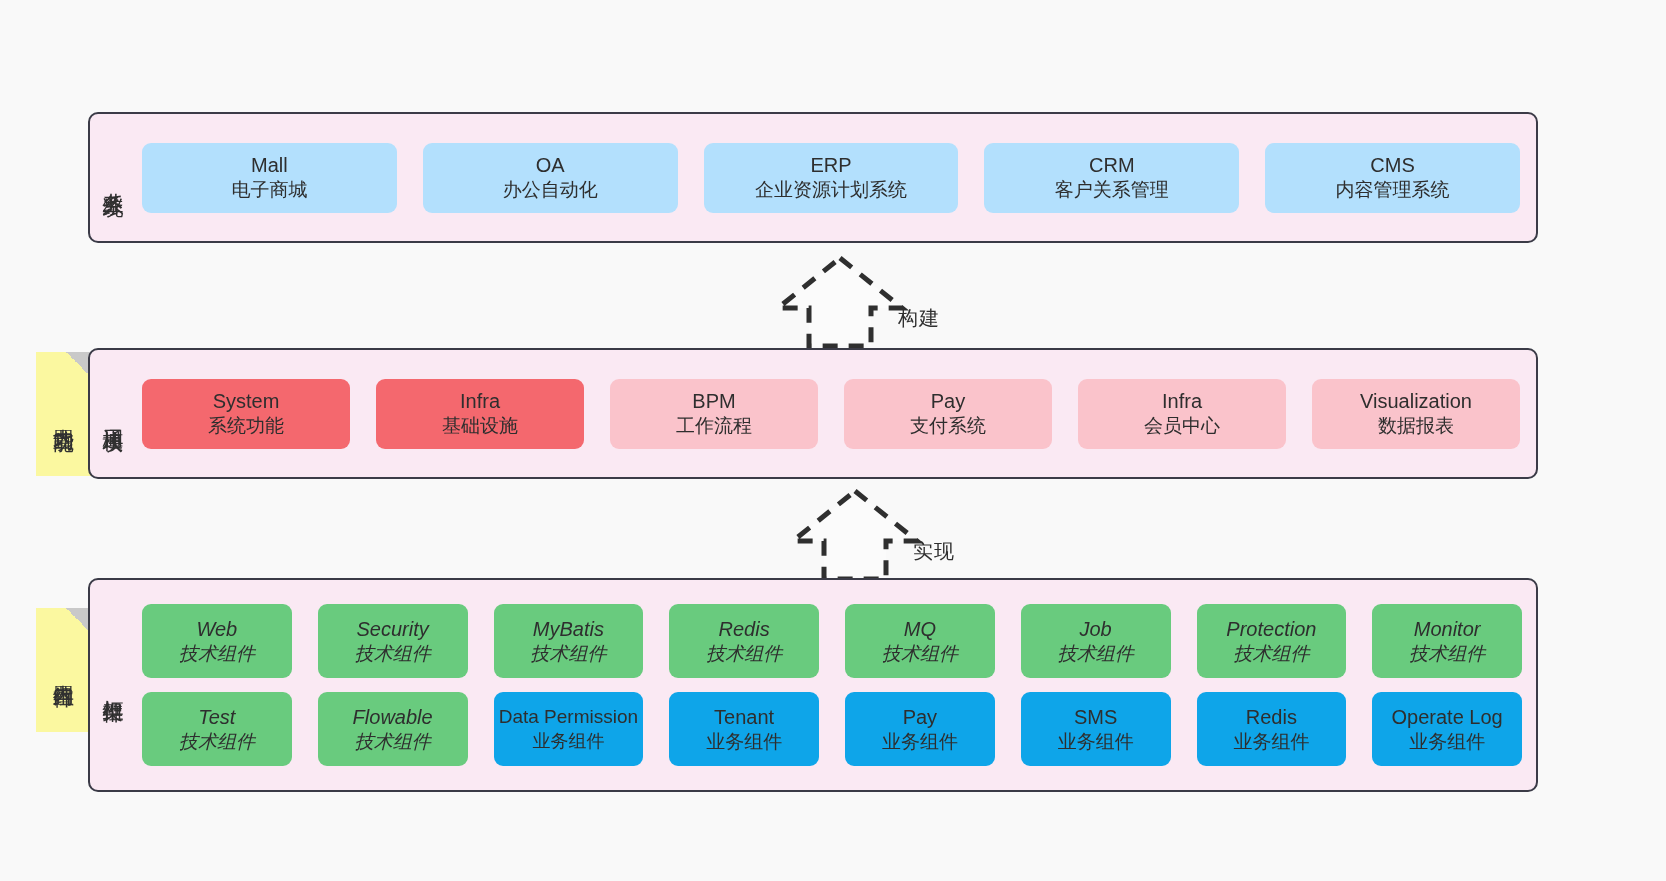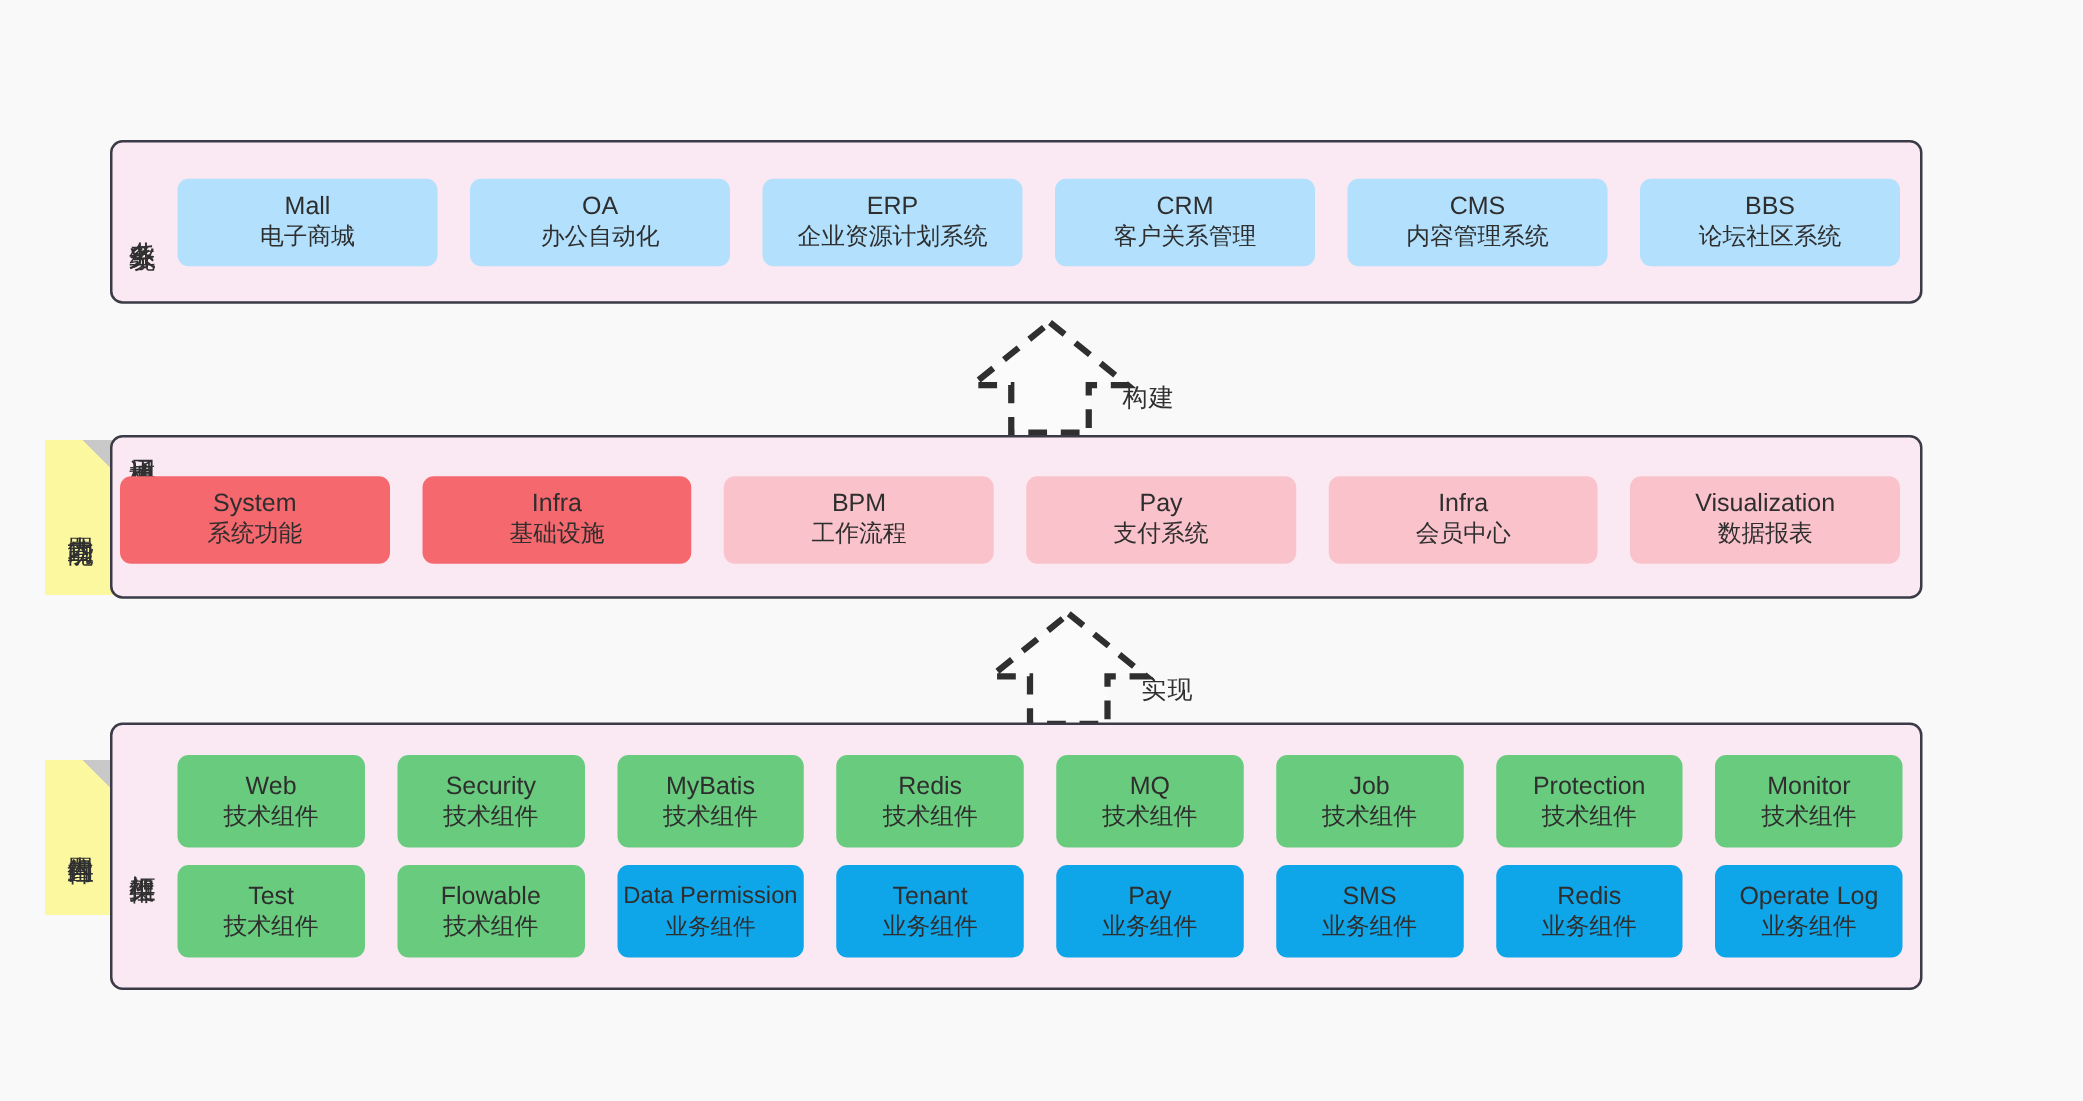--- a/index.html
+++ b/index.html
@@ -92,26 +92,26 @@
     font-size: 19px;
     color: #2e2e2e;
   }
   .card.compact .en { font-size: 19px; }
   .card.compact .cn { font-size: 18px; }
 
   
   .c-blue        { background: #b3e0fd; }
   .c-red         { background: #f4686e; }
   .c-pink        { background: #fac3cb; }
-  .c-green       { background: #69cb7e; }
+  .c-green       { background: #69cb7e; font-style: italic; }
   .c-lightgreen  { background: #0ea5e9; }
 
   
   #layer-business { left: 88px;  top: 112px; width: 1450px; height: 131px; }
-  #layer-common   { left: 88px;  top: 348px; width: 1450px; height: 131px; flex-direction: column; }
+  #layer-common   { left: 88px;  top: 348px; width: 1450px; height: 131px; }
   #layer-framework{ left: 88px;  top: 578px; width: 1450px; height: 214px; }
 
   #layer-business  .cards, #layer-common .cards { padding-right: 16px; }
   #layer-business  .card, #layer-common .card { height: 70px; }
   #layer-framework .card { height: 74px; }
 
   .row-gap { display: flex; gap: 26px; flex: 1 1 0; }
 
   
   .note {
@@ -187,24 +187,20 @@
           <span class="cn">企业资源计划系统</span>
         </div>
         <div class="card c-blue">
           <span class="en">CRM</span>
           <span class="cn">客户关系管理</span>
         </div>
         <div class="card c-blue">
           <span class="en">CMS</span>
           <span class="cn">内容管理系统</span>
         </div>
-        <div class="card c-blue">
-          <span class="en">BBS</span>
-          <span class="cn">论坛社区系统</span>
-        </div>
       </div>
     </div>
   </div>
 
   <div class="arrow-wrap" id="arrow-build">
     <svg viewBox="0 0 200 100" preserveAspectRatio="none" aria-hidden="true">
       <path d="M 100 8 L 162 58 L 131 58 L 131 96 L 69 96 L 69 58 L 38 58 Z" fill="#fbfbfb" stroke="#2f2f2f" stroke-width="5" stroke-dasharray="15 11" stroke-linejoin="miter"></path>
     </svg>
     <div class="arrow-label">构建</div>
   </div>

